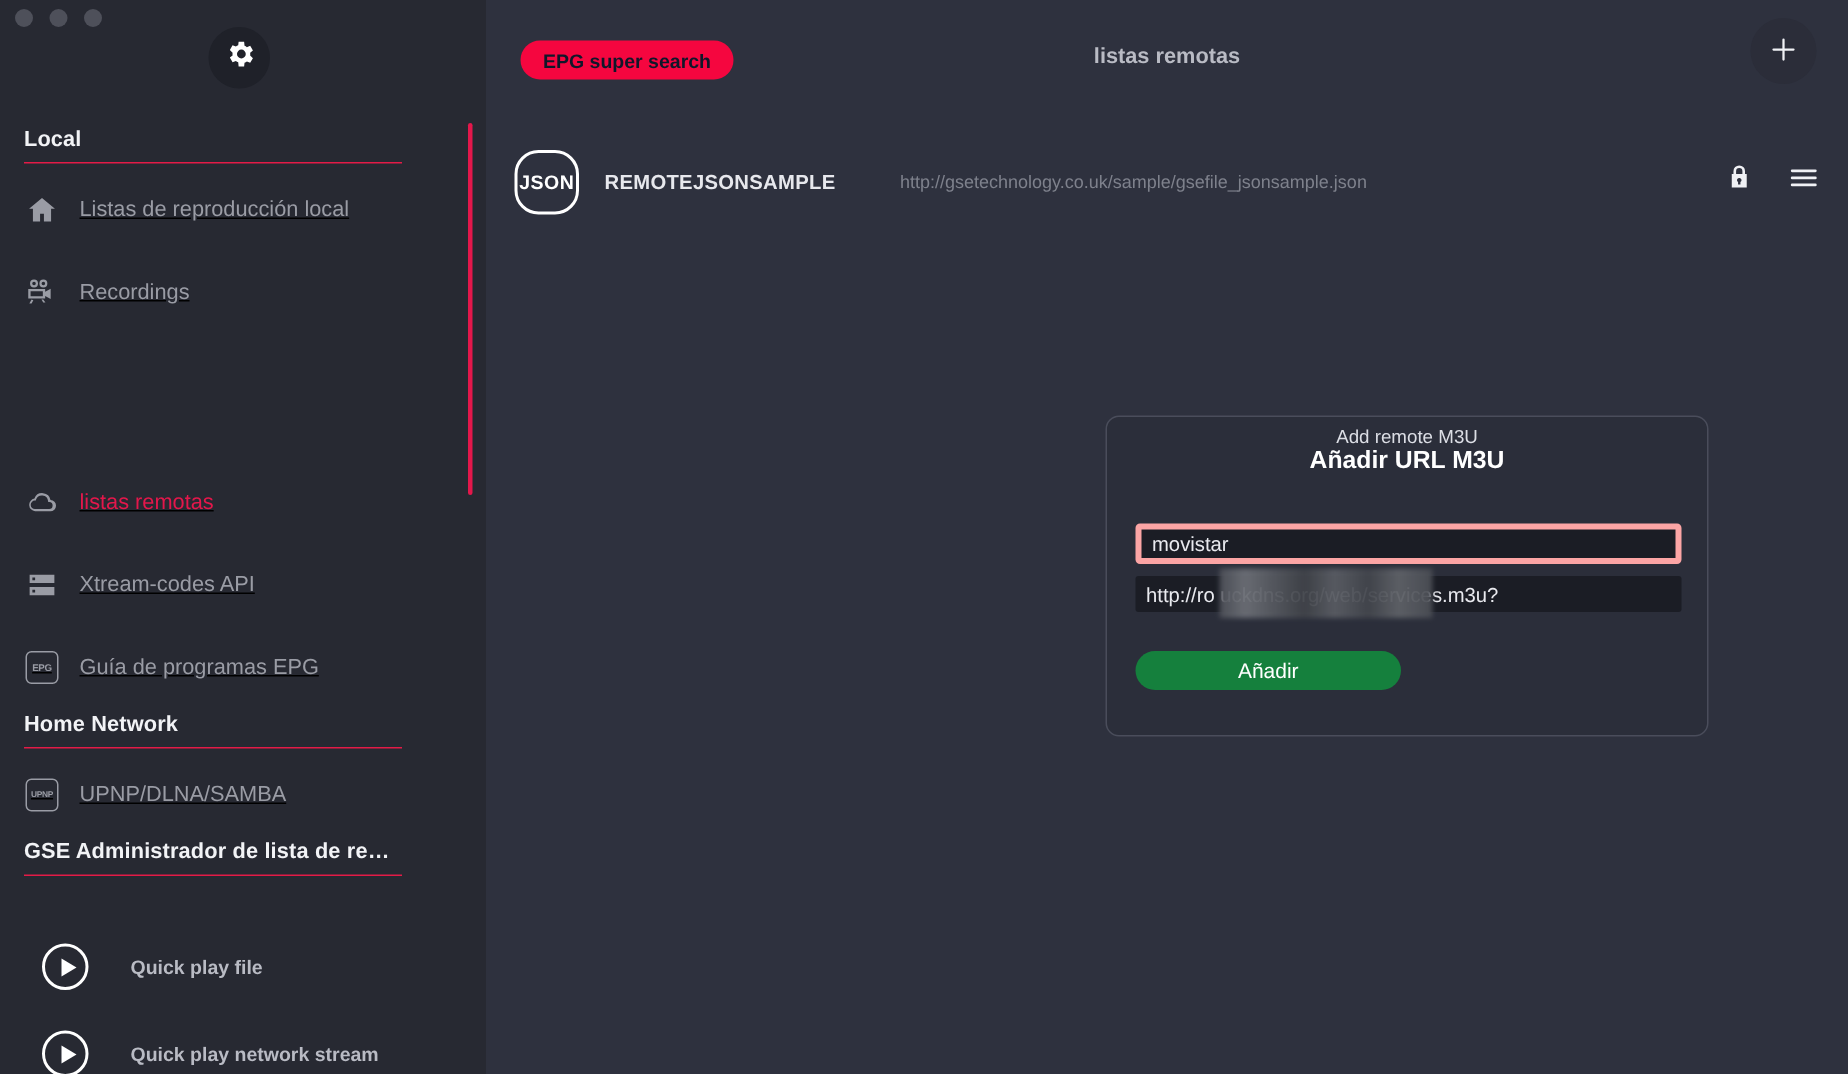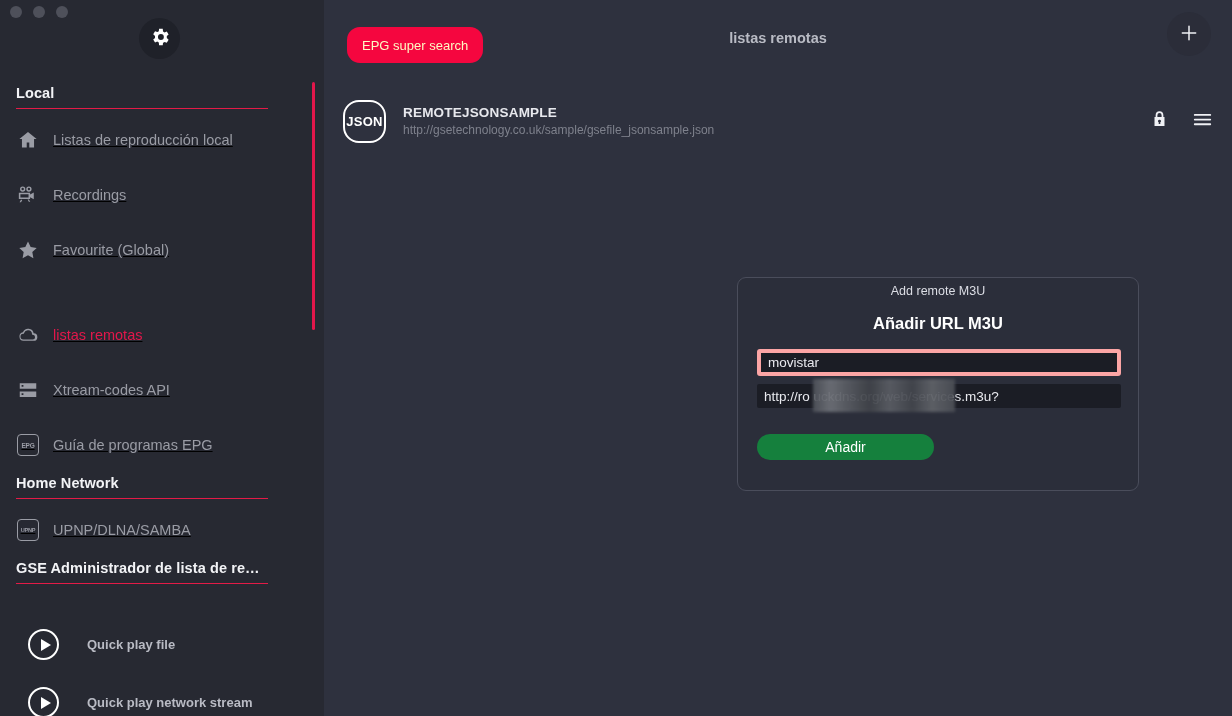--- a/index.html
+++ b/index.html
@@ -91,24 +91,24 @@
     width: 3px; height: 248px; background: #e3174b; border-radius: 2px;
   }
 
   
   .main {
     position: relative; flex: 1 1 auto; height: 716px;
     background: #2e313e; overflow: hidden;
   }
   .epg-btn {
     position: absolute; left: 23px; top: 27px;
-    height: 36px; padding: 0 15px; border-radius: 13px;
-    background: #f5063f; color: #fef9c3;
+    height: 26px; padding: 0 15px; border-radius: 13px;
+    background: #f5063f; color: #0f172a;
     font-size: 13px; display: flex; align-items: center;
-    border: none; cursor: pointer; white-space: nowrap;
+    border: none; cursor: pointer; white-space: nowrap; font-weight: bold;
   }
   .main-title {
     position: absolute; top: 30px; left: 0; right: 0;
     text-align: center; font-size: 14.5px; font-weight: bold;
     color: #b9bbc4; pointer-events: none;
   }
   .add-btn {
     position: absolute; right: 21px; top: 12px;
     width: 44px; height: 44px; border-radius: 50%;
     background: #2b2d39; border: none; cursor: pointer;
@@ -119,23 +119,23 @@
   .list-row {
     position: absolute; left: 0; right: 0; top: 92px; height: 58px;
     display: flex; align-items: center; padding: 0 18px 0 19px;
   }
   .json-badge {
     width: 43px; height: 43px; flex: 0 0 43px;
     border: 2px solid #ffffff; border-radius: 16px;
     display: flex; align-items: center; justify-content: center;
     color: #ffffff; font-size: 13px; font-weight: bold; letter-spacing: .3px;
   }
-  .row-texts { margin-left: 17px; display: flex; flex-direction: column; gap: 3px; }
+  .row-texts { margin-left: 17px; display: flex; flex-direction: row; gap: 3px; }
   .row-title { font-size: 13.5px; font-weight: bold; color: #e7e8ed; letter-spacing: .2px; }
-  .row-sub { font-size: 12px; color: #7e818c; }
+  .row-sub { font-size: 12px; color: #7e818c; margin-left: 40px; }
   .row-actions { margin-left: auto; display: flex; align-items: center; gap: 21px; }
   .row-actions svg { fill: #f0f1f5; }
 
   
   .modal-overlay {
     position: absolute; inset: 0;
     display: flex; align-items: flex-start; justify-content: center;
   }
   .modal {
     position: absolute; left: 413px; top: 277px;
@@ -144,21 +144,21 @@
     border: 1px solid #4a4d5b;
     border-radius: 9px;
     padding: 0;
   }
   .modal-eyebrow {
     text-align: center; font-size: 12.5px; color: #dcdee5;
     margin-top: 6px;
   }
   .modal-title {
     text-align: center; font-size: 16.5px; font-weight: bold;
-    color: #ffffff; margin-top: 16px;
+    color: #ffffff; 
   }
   .modal-input {
     position: absolute; left: 19px; top: 71px;
     width: 364px; height: 27px;
     background: #1b1d25;
     border: 4px solid #fca5a5;
     border-radius: 3px;
     color: #e9eaef; font-size: 13.5px;
     padding: 0 7px;
     font-family: "Liberation Sans", sans-serif;
@@ -229,28 +229,20 @@
 
     <div class="nav-item" style="top:178px">
       <span class="ni-icon">
         <svg viewBox="0 0 24 24">
             <path d="M6.2 2.6a2.9 2.9 0 1 0 0 5.8 2.9 2.9 0 0 0 0-5.8zm0 1.6a1.3 1.3 0 1 1 0 2.6 1.3 1.3 0 0 1 0-2.6zM13 2.6a2.9 2.9 0 1 0 0 5.8 2.9 2.9 0 0 0 0-5.8zm0 1.6a1.3 1.3 0 1 1 0 2.6 1.3 1.3 0 0 1 0-2.6zM2 9.5v6.9h12.3v-1.9l4 2.2V9.2l-4 2.2V9.5zm1.7 1.6h8.9v3.7H3.7zM4.4 17l-1.6 3h1.6l1.3-2.3zm7.2 0 1.3 2.3h1.6L12.9 17z"></path>
           </svg>
       </span>
       <span class="ni-label">Recordings</span>
     </div>
 
-    <div class="nav-item" style="top:233px">
-      <span class="ni-icon">
-        <svg viewBox="0 0 24 24">
-            <path d="m12 2.8 2.9 6 6.6.9-4.8 4.6 1.2 6.6L12 17.8l-5.9 3.1 1.2-6.6L2.5 9.7l6.6-.9z"></path>
-          </svg>
-      </span>
-      <span class="ni-label">Favourite (Global)</span>
-    </div>
 
 
     <div class="nav-item active" style="top:318px">
       <span class="ni-icon">
         <svg viewBox="0 0 24 24">
             <path d="M18.2 10.2A6.1 6.1 0 0 0 6.5 9.1 4.7 4.7 0 0 0 7 18.4h11a4.1 4.1 0 0 0 .2-8.2zm-.2 6.6H7a3.1 3.1 0 0 1-.2-6.2l.7-.1.2-.6a4.5 4.5 0 0 1 8.7.9l.1.8.8.1a2.5 2.5 0 0 1-.3 5.1z"></path>
           </svg>
       </span>
       <span class="ni-label">listas remotas</span>
     </div>

